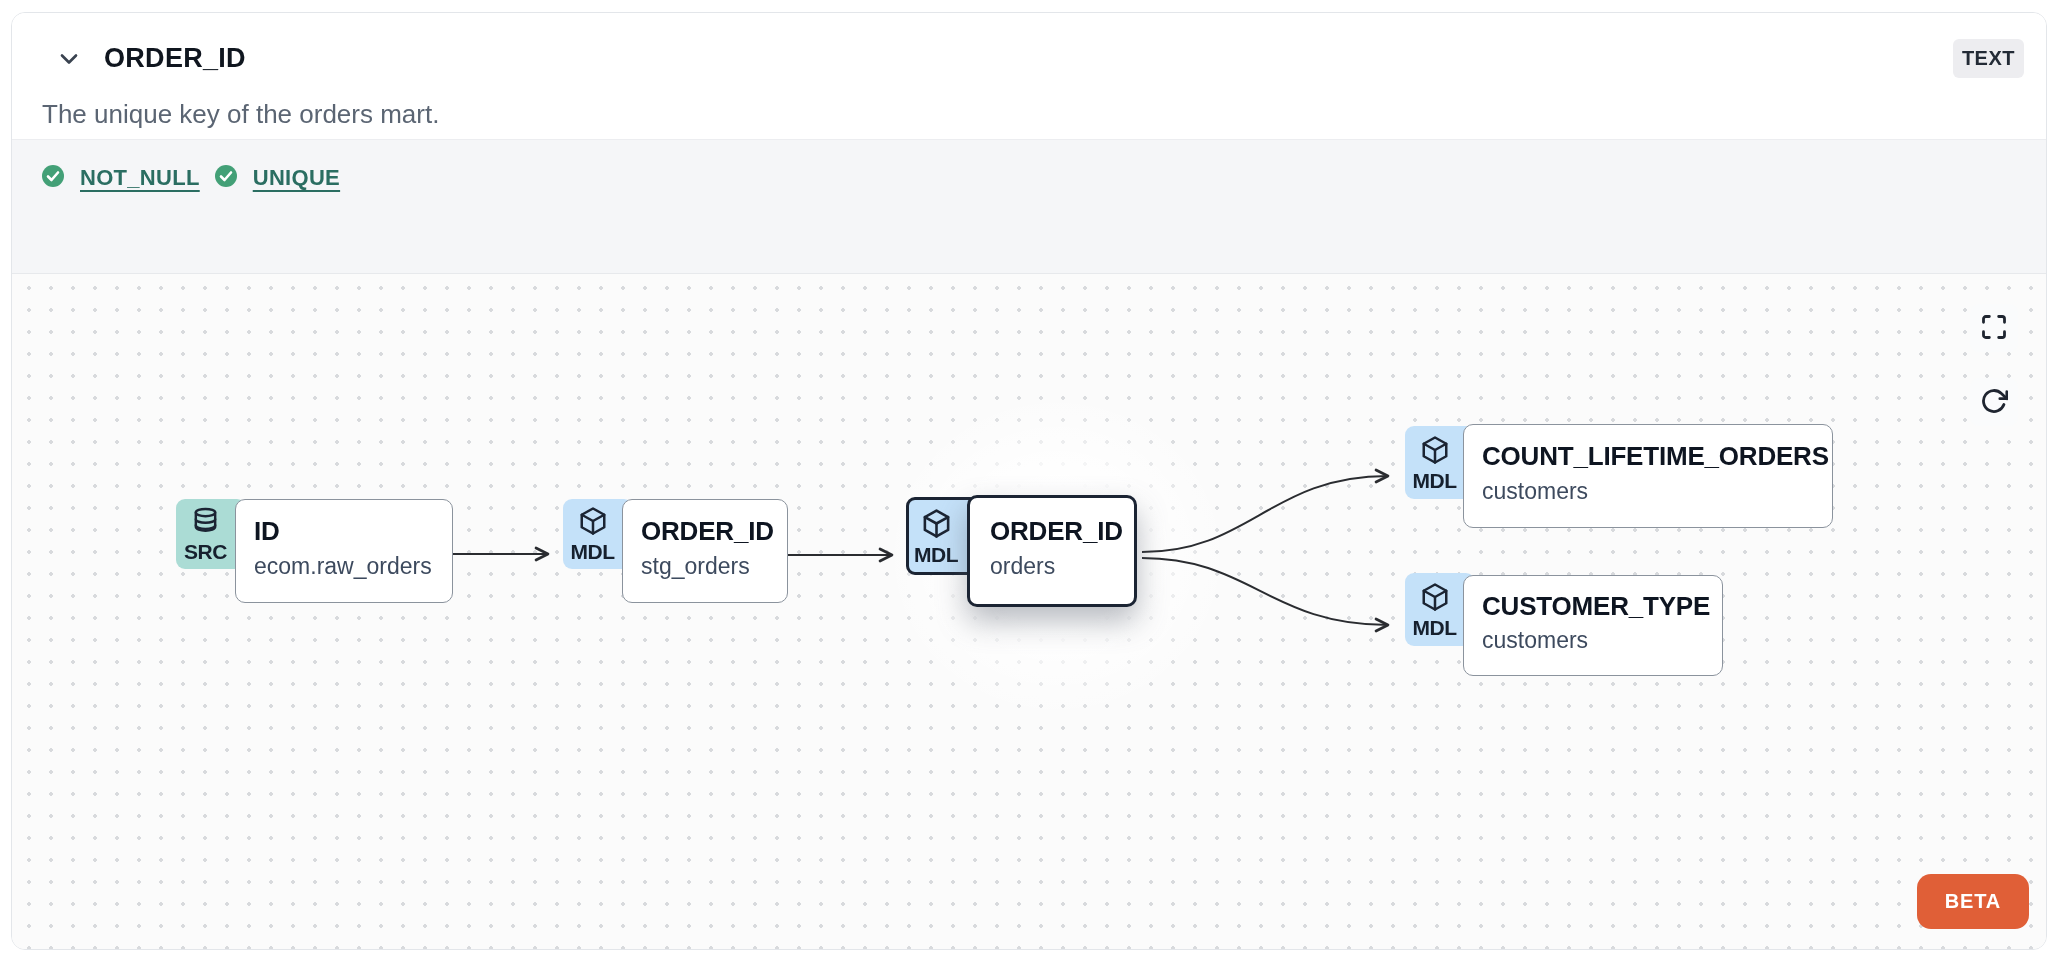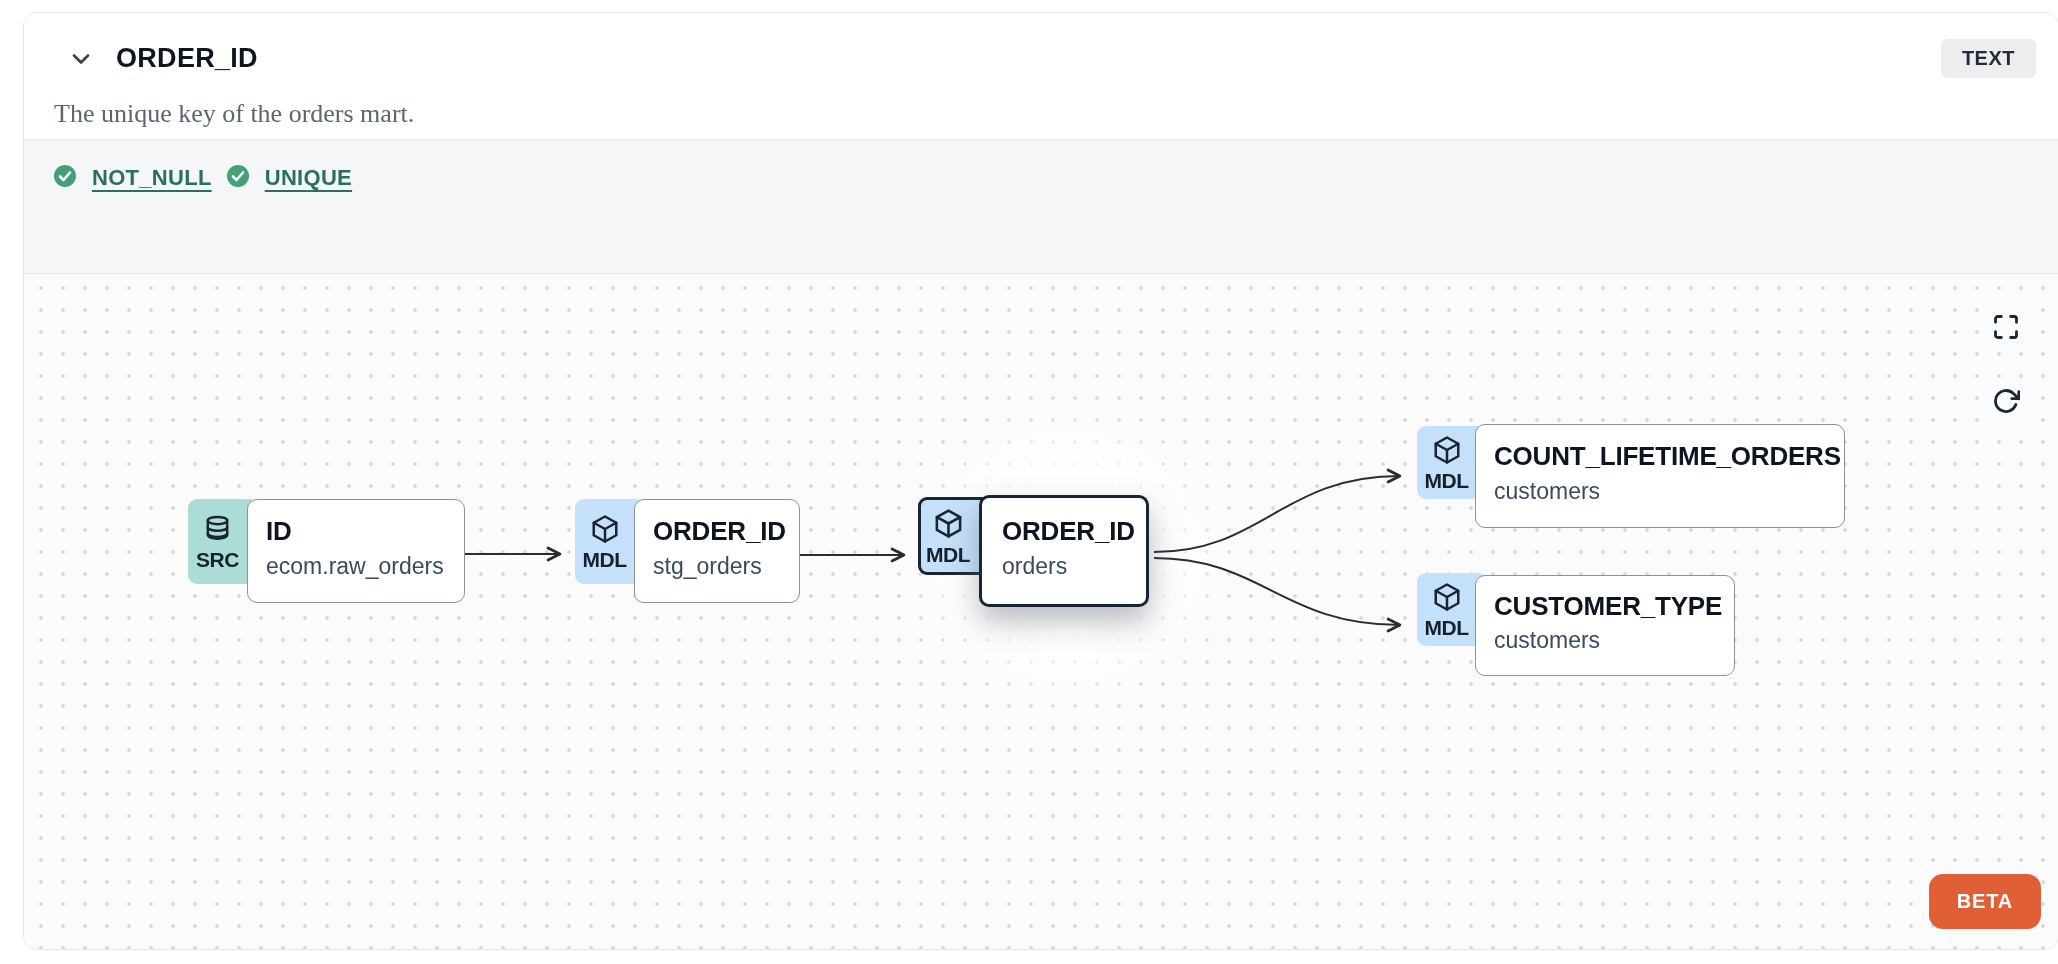--- a/index.html
+++ b/index.html
@@ -3,38 +3,38 @@
 <meta charset="utf-8">
 <style>
   html,body{margin:0;padding:0;}
   body{
     width:2058px;height:964px;position:relative;background:#ffffff;
     font-family:"Liberation Sans", sans-serif;overflow:hidden;
   }
   .app-card{
     position:absolute;left:11px;top:12px;width:2036px;height:938px;
     background:#fff;border:1px solid #e3e6ea;border-radius:14px;
-    overflow:hidden;box-sizing:border-box;margin-left:12px;
+    overflow:hidden;box-sizing:border-box;
   }
   
   .panel-header{position:relative;height:126px;background:#fff;}
   .collapse-btn{
     position:absolute;left:42px;top:32px;width:30px;height:30px;border:none;
     background:transparent;cursor:pointer;padding:0;display:flex;align-items:center;justify-content:center;
   }
   .page-title{
     position:absolute;left:92px;top:30px;font-size:27px;font-weight:600;
     color:#10161f;letter-spacing:.3px;
   }
   .description{
-    position:absolute;left:30px;top:86px;font-size:26px;color:#5b6573;font-family:Liberation Serif, serif;
+    position:absolute;left:30px;top:86px;font-size:26px;color:#5b6573;
   }
   .type-badge{
     position:absolute;right:22px;top:26px;background:#ededf0;color:#232b36;
-    font-size:20px;font-weight:600;padding:8px 21px;border-radius:6px;letter-spacing:.5px;
+    font-size:20px;font-weight:600;padding:8px 9px;border-radius:6px;letter-spacing:.5px;
   }
   
   .tests{
     position:absolute;top:126px;left:0;right:0;height:135px;background:#f5f6f8;
     border-top:1px solid #ecedf0;border-bottom:1px solid #e7e9ec;box-sizing:border-box;
     padding:21px 0 0 29px;display:flex;flex-direction:row;gap:14px;
   }
   .test-row{display:flex;align-items:center;gap:15px;height:33px;}
   .test-link{
     font-size:22px;font-weight:700;color:#2b6e62;text-decoration:underline;
@@ -48,21 +48,21 @@
     background-size:22px 22px;background-position:6px 3px;
   }
   .halo{
     position:absolute;left:870px;top:117px;width:350px;height:330px;z-index:0;
     background:radial-gradient(closest-side,#ffffff 0%,#ffffff 42%,rgba(255,255,255,0) 100%);
   }
   svg.edges{position:absolute;left:0;top:0;z-index:1;}
   
   .node{position:absolute;z-index:2;cursor:pointer;}
   .badge{
-    position:absolute;left:0;top:0;width:70px;height:85px;border-radius:9px;
+    position:absolute;left:0;top:0;width:70px;height:70px;border-radius:9px;
     display:flex;flex-direction:column;align-items:center;justify-content:center;
     box-sizing:border-box;padding-right:11px;gap:1px;
   }
   .badge-src{background:#abdcd5;}
   .badge-mdl{background:#c4e1f9;}
   .badge-label{font-size:21px;font-weight:700;color:#16202e;letter-spacing:-0.5px;line-height:1;}
   .node-card{
     position:absolute;top:0;background:#fff;border:1px solid #8b939d;border-radius:10px;
     box-sizing:border-box;display:flex;flex-direction:column;justify-content:center;
     gap:8px;padding:6px 18px 12px 18px;

